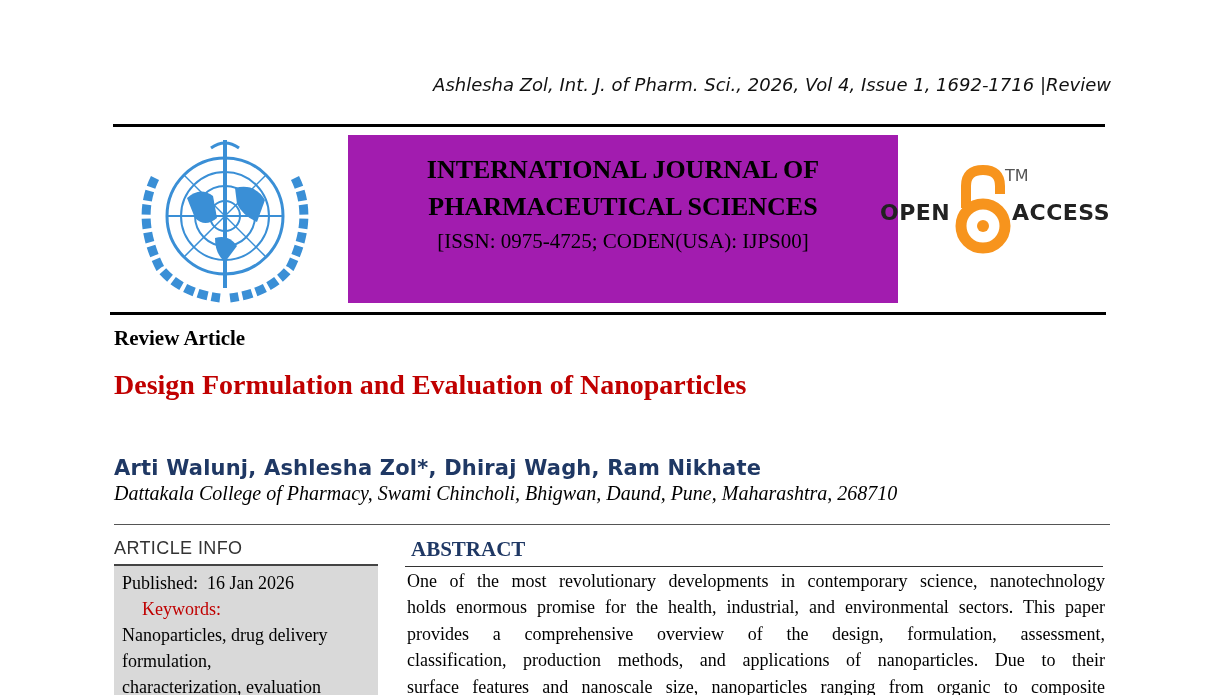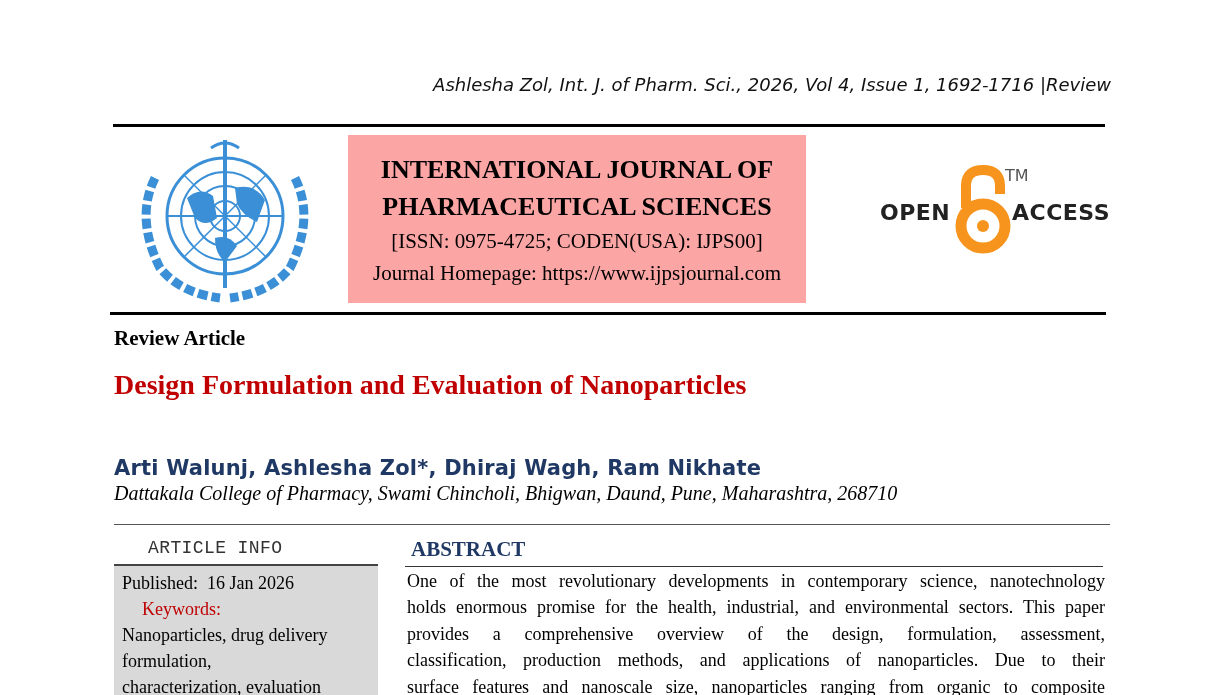--- a/index.html
+++ b/index.html
@@ -1,32 +1,32 @@
 <!DOCTYPE html>
 <html><head>
   <meta charset="utf-8">
   <style>
     html, body { margin:0; padding:0; background:#ffffff; }
     body { width:1220px; height:695px; position:relative; overflow:hidden; font-family:"Liberation Serif", serif; color:#000; }
     .running-header { position:absolute; left:0; width:1111px; top:74px; text-align:right; font-family:"DejaVu Sans", sans-serif; font-style:italic; font-size:18px; color:#111; }
     .rule-top { position:absolute; left:113px; top:124px; width:992px; height:3px; background:#000; }
     .rule-mid { position:absolute; left:110px; top:312px; width:996px; height:3px; background:#000; }
     .logo { position:absolute; left:125px; top:138px; width:200px; height:168px; }
-    .journal-box { position:absolute; left:348px; top:135px; width:458px; height:168px; background:#fca5a5; text-align:center; }
+    .journal-box { position:absolute; left:348px; top:135px; width:550px; height:168px; background:#a21caf; text-align:center; }
     .journal-name { font-family:"Liberation Serif", serif; font-weight:bold; font-size:26px; line-height:37px; margin-top:16px; color:#000; }
     .journal-issn, .journal-home { font-family:"Liberation Serif", serif; font-size:21px; line-height:32px; color:#000; }
     .oa { position:absolute; left:880px; top:162px; width:230px; height:96px; }
     .oa-text { position:absolute; top:38px; font-family:"DejaVu Sans", sans-serif; font-weight:bold; font-size:22px; color:#222; letter-spacing:0.5px; }
     .oa-tm { position:absolute; left:125px; top:4px; font-family:"DejaVu Sans", sans-serif; font-size:16px; color:#555; }
     .article-type { position:absolute; left:114px; top:326px; font-weight:bold; font-size:21px; }
     .title { position:absolute; left:114px; top:369px; font-weight:bold; font-size:28px; color:#c00000; }
     .authors { position:absolute; left:114px; top:428px; font-family:"DejaVu Sans", sans-serif; font-weight:bold; font-size:21px; color:#1f3864; letter-spacing:0.2px;margin-top:28px; }
     .affil { position:absolute; left:114px; top:482px; font-style:italic; font-size:20px; }
     .rule-affil { position:absolute; left:114px; top:524px; width:996px; height:1px; background:#555; }
-    .ai-head { position:absolute; left:114px; top:538px; font-family:Liberation Mono, monospace; font-size:18px; color:#333; letter-spacing:0.4px;margin-left:34px; }
+    .ai-head { position:absolute; left:114px; top:538px; font-family:Liberation Sans, sans-serif; font-size:18px; color:#333; letter-spacing:0.4px; }
     .ai-rule { position:absolute; left:114px; top:564px; width:264px; height:2px; background:#444; }
     .ai-box { position:absolute; left:114px; top:566px; width:264px; height:140px; background:#d9d9d9; padding:4px 0 0 8px; box-sizing:border-box; font-size:18px; line-height:26px; }
     .kw-label { color:#c00000;margin-left:20px; }
     .abs-head { position:absolute; left:411px; top:537px; font-weight:bold; font-size:21px; color:#1f3864; }
     .abs-rule { position:absolute; left:405px; top:566px; width:698px; height:1px; background:#333; }
     .abs-body { position:absolute; left:407px; top:568px; width:698px; font-size:18px; line-height:26.4px; text-align:justify; }
     .abs-line { display:block; text-align:justify; text-align-last:justify; height:26.4px; white-space:nowrap; overflow:hidden; }
   </style>
 </head>
 <body>
@@ -54,21 +54,20 @@
     <path d="M86 10 Q100 0 114 10" fill="none" stroke-width="3"></path>
   </g>
 </svg>
 
 <div class="journal-box">
   <div class="journal-name">
     <div>INTERNATIONAL JOURNAL OF</div>
     <div>PHARMACEUTICAL SCIENCES</div>
   </div>
   <div class="journal-issn">[ISSN: 0975-4725; CODEN(USA): IJPS00]</div>
-  <div class="journal-home">Journal Homepage: https://www.ijpsjournal.com</div>
 </div>
 
 <div class="oa">
   <span class="oa-text" style="left:0">OPEN</span>
   <svg style="position:absolute;left:74px;top:2px" width="58" height="90" viewBox="0 0 58 90">
     <path d="M12 44 V22 Q12 6 29 6 Q46 6 46 22 V30" fill="none" stroke="#f7941d" stroke-width="10"></path>
     <circle cx="29" cy="62" r="22" fill="none" stroke="#f7941d" stroke-width="11"></circle>
     <circle cx="29" cy="62" r="6" fill="#f7941d"></circle>
   </svg>
   <span class="oa-tm">TM</span>

